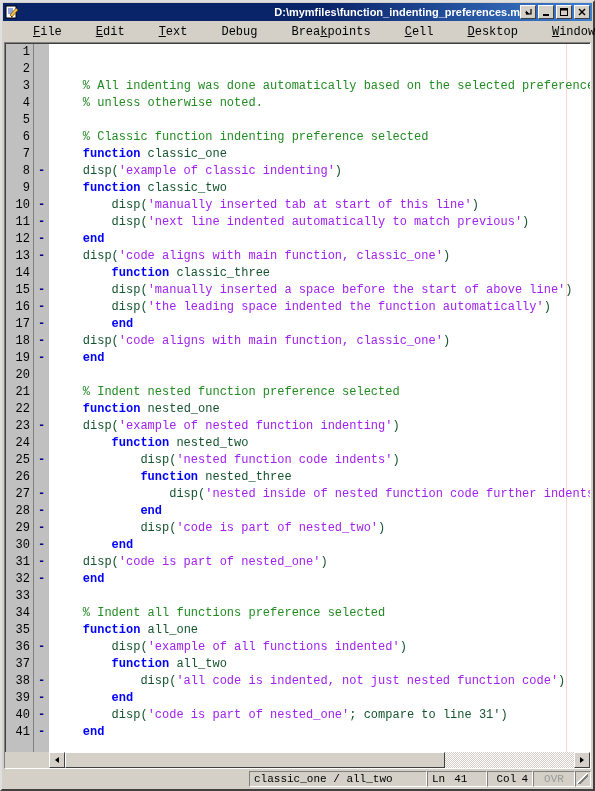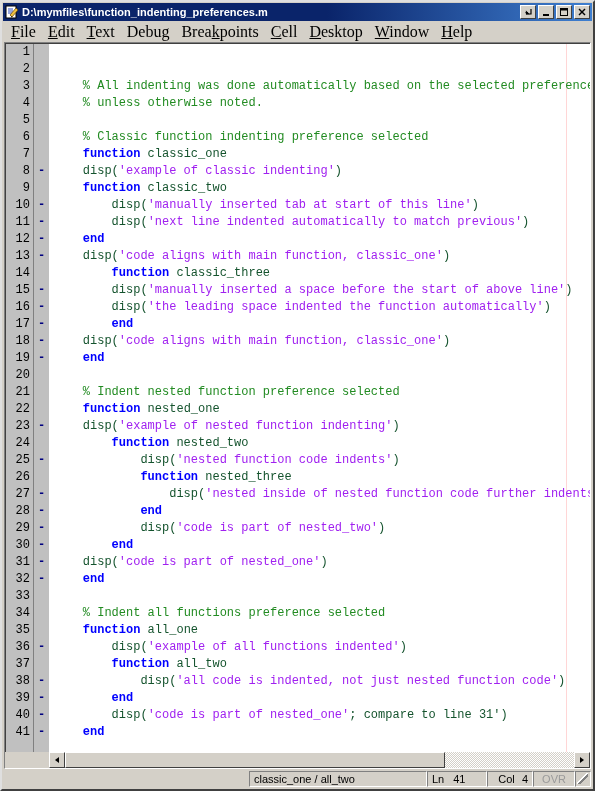--- a/index.html
+++ b/index.html
@@ -29,20 +29,21 @@
   }
   
   .titlebar {
     height: 18px;
     margin: 1px 1px 0 1px;
     background: linear-gradient(to right, #0a246a 0%, #0a246a 55%, #3f7fd0 100%);
     display: flex;
     align-items: center;
     padding: 0 1px 0 2px;
     flex: none;
+    text-align: right;
   }
   .title-icon {
     width: 14px; height: 14px;
     flex: none;
     margin-right: 3px;
     position: relative;
   }
   .title-text {
     color: #ffffff;
     font-size: 11px;
@@ -80,25 +81,26 @@
   
   .menubar {
     height: 21px;
     display: flex;
     align-items: center;
     background: #d4d0c8;
     padding-left: 3px;
     flex: none;
   }
   .menu-item {
-    font-size: 16px;
+    font-size: 12px;
     color: #000000;
     padding: 2px 6px 2px 6px;
     white-space: nowrap;
-    font-family: Liberation Serif, serif;
+    font-family: Liberation Mono, monospace;
+    margin-left: 22px;
   }
   .menu-item u { text-decoration: underline; }
   
   .editor-outer {
     flex: 1 1 auto;
     margin: 0 2px 0 2px;
     border-left: 1px solid #808080;
     border-top: 1px solid #808080;
     border-right: 1px solid #ffffff;
     border-bottom: 1px solid #ffffff;
@@ -234,21 +236,21 @@
     border-left: 1px solid #808080;
     border-top: 1px solid #808080;
     border-right: 1px solid #ffffff;
     border-bottom: 1px solid #ffffff;
     font-size: 11px;
     color: #000000;
     display: flex;
     align-items: center;
     padding: 0 4px;
     box-sizing: border-box;
-    font-family: Liberation Sans, sans-serif;
+    font-family: Liberation Mono, monospace;
     white-space: nowrap;
   }
   .sb-flex { flex: 1 1 auto; border: none; }
   .sb-func { width: 178px; flex: none; }
   .sb-ln { width: 60px; flex: none; }
   .sb-col { width: 46px; flex: none; }
   .sb-ovr { width: 42px; flex: none; color: #9a9a9a; justify-content: center; }
   .sb-grip {
     width: 16px; flex: none;
     position: relative;

